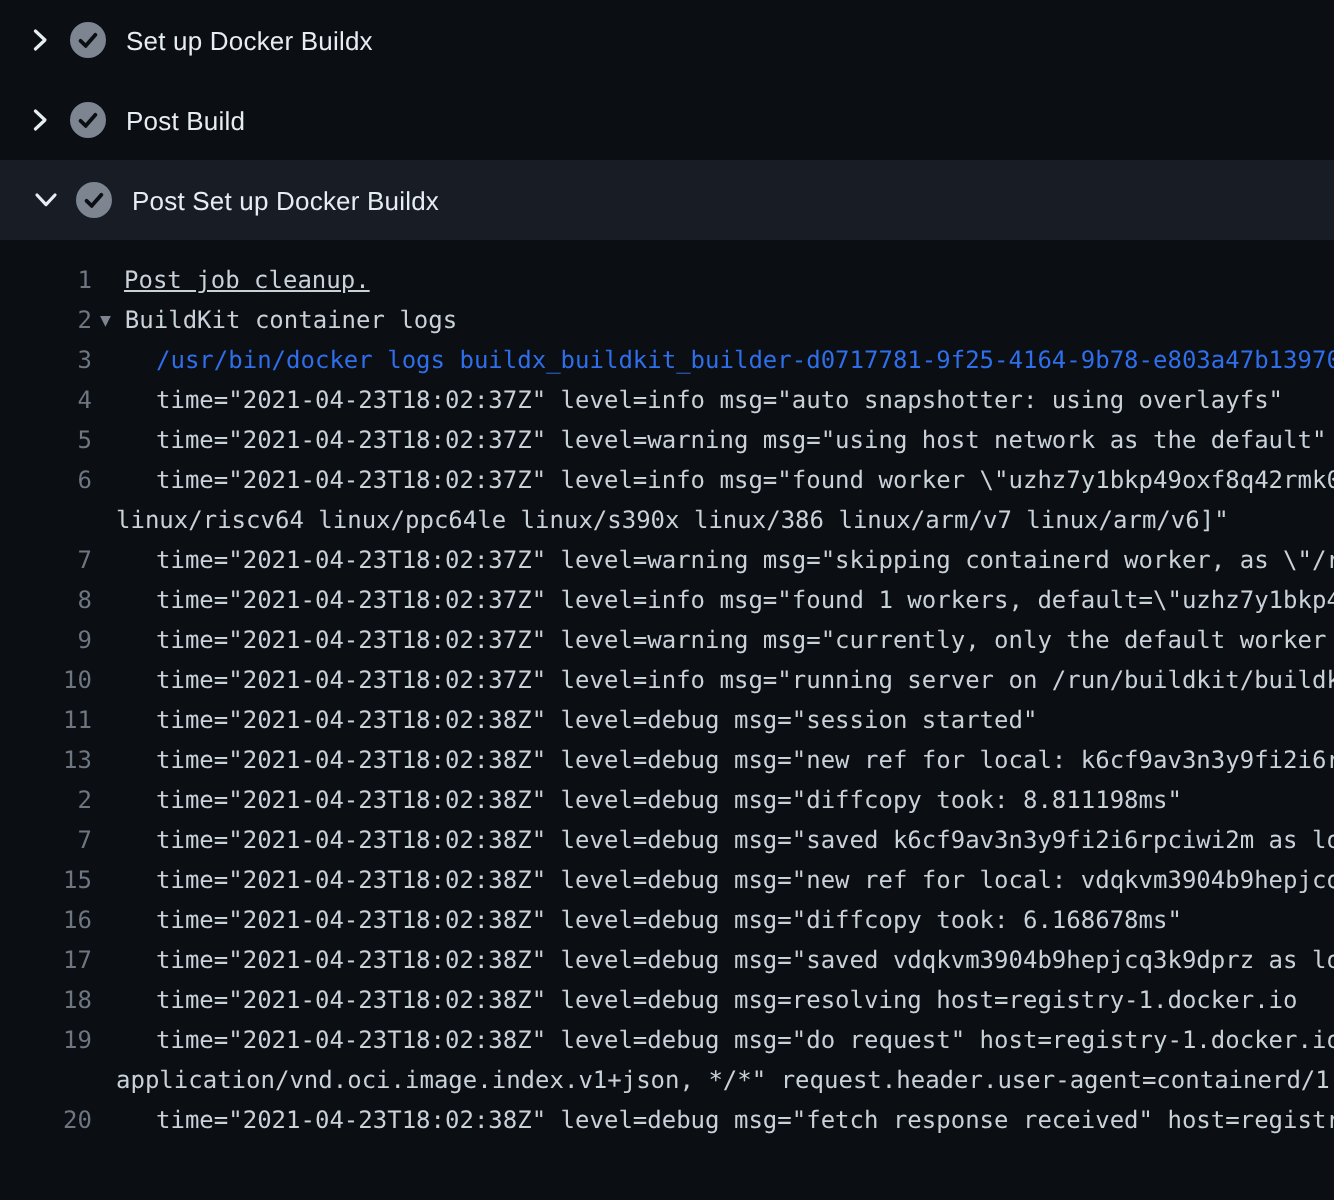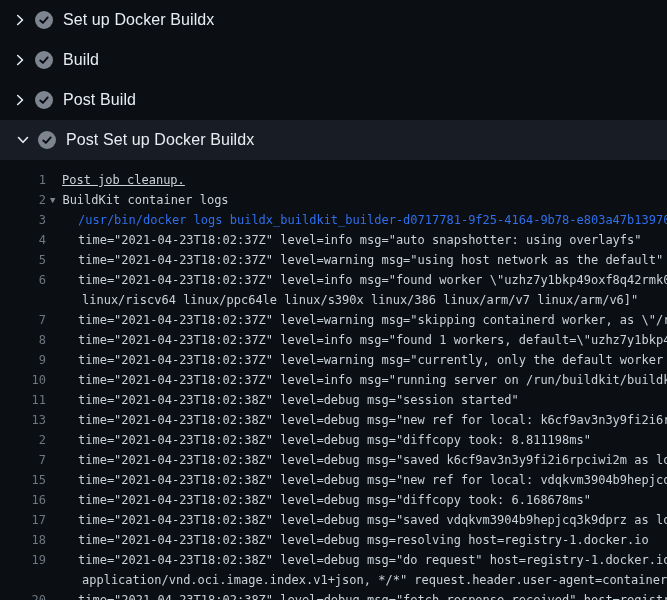--- a/index.html
+++ b/index.html
@@ -10,37 +10,37 @@
   }
   
   .steps{width:100%;}
   .step{
     height:40px;display:flex;align-items:center;
     padding:0 16px 0 12px;box-sizing:border-box;cursor:pointer;
   }
   .step.expanded{background:var(--highlight,#171c25);padding-left:15px;}
   .chev{width:16px;height:16px;flex:0 0 16px;display:flex;align-items:center;justify-content:center;}
   .check{width:18px;height:18px;flex:0 0 18px;margin-left:7px;display:flex;align-items:center;justify-content:center;}
-  .step-title{margin-left:10px;font-size:16px;color:var(--title,#e6edf3);letter-spacing:.1px;}
+  .step-title{margin-left:10px;font-size:13px;color:var(--title,#e6edf3);letter-spacing:.1px;}
   
   .log{
     padding-top:10px;
     font-family:"DejaVu Sans Mono","Liberation Mono",monospace;
     font-size:12px;line-height:20px;color:var(--text,#c9d1d9);
   }
   .row{display:flex;white-space:pre;height:20px;}
   .num{
     flex:0 0 46px;width:46px;text-align:right;
     color:var(--muted,#6e7681);cursor:pointer;user-select:none;
   }
   .txt{white-space:pre;}
   .t0{margin-left:16px;text-decoration:underline;}
   .tg{margin-left:4px;cursor:pointer;}
   .t1{margin-left:32px;}
-  .tw{margin-left:36px;}
+  .tw{margin-left:12px;}
   .cmd{color:var(--blue,#2f6feb);}
   .tri{
     display:inline-block;font-size:9px;color:var(--icon-gray,#7d8590);
     margin-right:7px;transform:translateY(-1px);
   }
 </style>
 </head>
 <body>
 
 <div class="app" style="--bg: #0b0e13; --highlight: #171c25; --title: #e6edf3; --text: #c9d1d9; --muted: #6e7681; --blue: #2f6feb; --icon-gray: #7d8590;">
@@ -51,34 +51,20 @@
             <path d="M5.7 3.5 L10.5 8 L5.7 12.5" fill="none" stroke="#e6edf3" stroke-width="1.6" stroke-linecap="round" stroke-linejoin="round"></path>
           </svg>
         </span>
         <span class="check">
           <svg width="18" height="18" viewBox="0 0 16 16">
             <circle cx="8" cy="8" r="8" fill="#7d8590"></circle>
             <path d="M4.7 8.4 L7 10.6 L11.3 5.7" fill="none" stroke="#0b0e13" stroke-width="1.7" stroke-linecap="round" stroke-linejoin="round"></path>
           </svg>
         </span>
         <span class="step-title">Set up Docker Buildx</span>
-      </div>
-      <div class="step">
-        <span class="chev">
-          <svg width="16" height="16" viewBox="0 0 16 16">
-            <path d="M5.7 3.5 L10.5 8 L5.7 12.5" fill="none" stroke="#e6edf3" stroke-width="1.6" stroke-linecap="round" stroke-linejoin="round"></path>
-          </svg>
-        </span>
-        <span class="check">
-          <svg width="18" height="18" viewBox="0 0 16 16">
-            <circle cx="8" cy="8" r="8" fill="#7d8590"></circle>
-            <path d="M4.7 8.4 L7 10.6 L11.3 5.7" fill="none" stroke="#0b0e13" stroke-width="1.7" stroke-linecap="round" stroke-linejoin="round"></path>
-          </svg>
-        </span>
-        <span class="step-title">Build</span>
       </div>
       <div class="step">
         <span class="chev">
           <svg width="16" height="16" viewBox="0 0 16 16">
             <path d="M5.7 3.5 L10.5 8 L5.7 12.5" fill="none" stroke="#e6edf3" stroke-width="1.6" stroke-linecap="round" stroke-linejoin="round"></path>
           </svg>
         </span>
         <span class="check">
           <svg width="18" height="18" viewBox="0 0 16 16">
             <circle cx="8" cy="8" r="8" fill="#7d8590"></circle>

